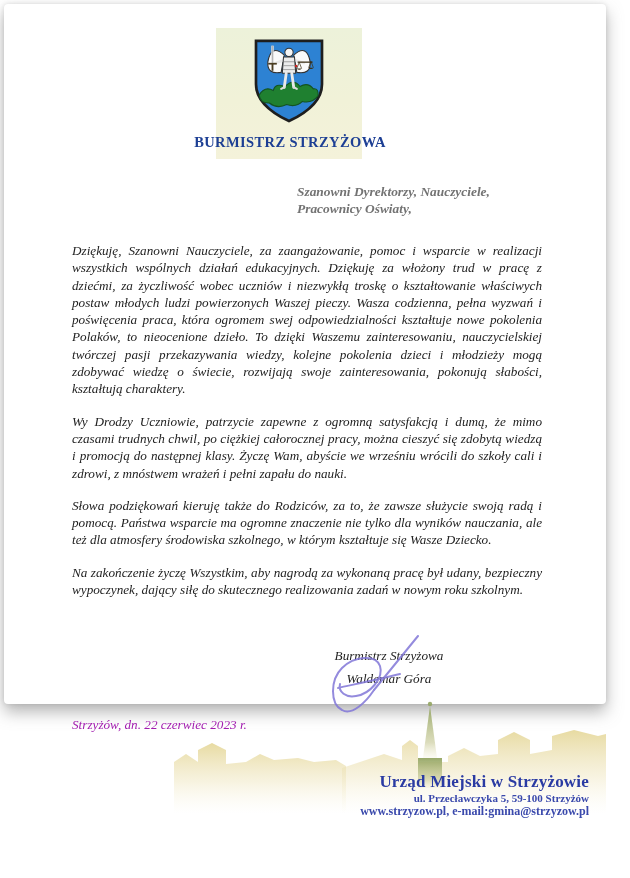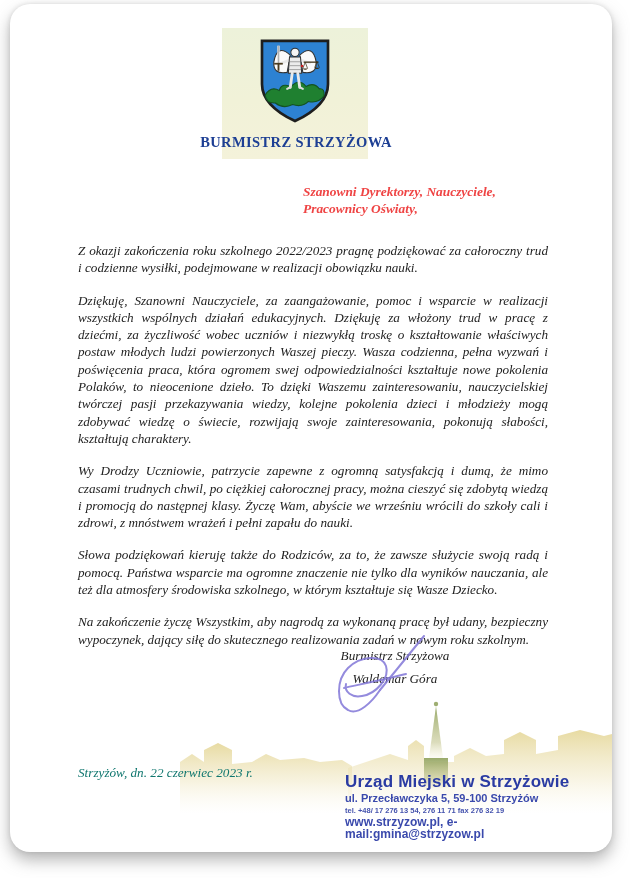--- a/index.html
+++ b/index.html
@@ -1,66 +1,66 @@
 <!DOCTYPE html>
 <html lang="pl"><head>
 <meta charset="utf-8">
 <style>
   html,body{margin:0;padding:0;}
   body{
     width:630px;height:878px;position:relative;background:#ffffff;
     font-family:"Liberation Serif", serif;overflow:hidden;
   }
   .page{
-    position:absolute;left:10px;top:4px;width:602px;height:848px;
-    background:#ffffff;border-radius:20px;
+    position:absolute;left:4px;top:4px;width:602px;height:700px;
+    background:#ffffff;border-radius:4px;
     box-shadow:0 8px 16px rgba(110,110,110,.5), 0 0 5px rgba(0,0,0,.12);
   }
   
   .crest-panel{
     position:absolute;left:212px;top:24px;width:146px;height:131px;
     background:linear-gradient(180deg,#edf2da 0%,#f1f2d8 55%,#f4f2da 100%);
     display:flex;justify-content:center;align-items:flex-start;
   }
   .crest-panel svg{margin-top:9px;}
   .letter-title{
     position:absolute;left:286px;top:130px;transform:translateX(-50%);
     font-weight:bold;font-size:14.5px;letter-spacing:.4px;white-space:nowrap;
     color:#1d3f94;
   }
   
   .salutation{
     position:absolute;left:293px;top:179px;
     font-style:italic;font-weight:bold;font-size:13.4px;line-height:17px;
-    color:#ef4444;
+    color:#737373;
   }
   
   .letter-body{
     position:absolute;left:68px;top:238px;width:470px;
     font-style:italic;font-size:13.2px;line-height:17.3px;color:#222;
     text-align:justify;
   }
   .letter-body p{margin:0 0 15px 0;}
   
   .signature-block{
     position:absolute;left:300px;top:640px;width:170px;text-align:center;
     font-style:italic;font-size:13.2px;line-height:23px;color:#222;
   }
   .signature-ink{position:absolute;left:318px;top:628px;pointer-events:none;}
   
   .date-line{
     position:absolute;left:68px;top:713px;
-    font-style:italic;font-size:13.2px;color:#0f766e;margin-top:48px;
+    font-style:italic;font-size:13.2px;color:#a21caf;
   }
   
   .skyline{position:absolute;left:42px;top:692px;pointer-events:none;}
   
   .footer{
-    position:absolute;left:335px;top:768px;width:250px;text-align:left;
-    font-family:Liberation Sans, sans-serif;color:#2a3ba3;
+    position:absolute;left:335px;top:768px;width:250px;text-align:right;
+    font-family:Liberation Serif, serif;color:#2a3ba3;
   }
   .footer .office{font-size:17px;font-weight:bold;letter-spacing:.2px;line-height:19px;}
   .footer .address{font-size:11px;font-weight:bold;line-height:14px;color:#3a49ac;}
   .footer .phone{font-size:7.5px;font-weight:bold;line-height:11px;color:#4553ae;}
   .footer .web{font-size:12px;font-weight:bold;line-height:12px;color:#3a49ac;}
 </style>
 </head>
 <body>
 
 <div class="page">
@@ -101,21 +101,20 @@
   </div>
 
   <div class="letter-title">BURMISTRZ STRZYŻOWA</div>
 
   <div class="salutation">
     <div>Szanowni Dyrektorzy, Nauczyciele,</div>
     <div>Pracownicy Oświaty,</div>
   </div>
 
   <div class="letter-body">
-    <p>Z okazji zakończenia roku szkolnego 2022/2023 pragnę podziękować za całoroczny trud i codzienne wysiłki, podejmowane w realizacji obowiązku nauki.</p>
     <p>Dziękuję, Szanowni Nauczyciele, za zaangażowanie, pomoc i wsparcie w realizacji wszystkich wspólnych działań edukacyjnych. Dziękuję za włożony trud w pracę z dziećmi, za życzliwość wobec uczniów i niezwykłą troskę o kształtowanie właściwych postaw młodych ludzi powierzonych Waszej pieczy. Wasza codzienna, pełna wyzwań i poświęcenia praca, która ogromem swej odpowiedzialności kształtuje nowe pokolenia Polaków, to nieocenione dzieło. To dzięki Waszemu zainteresowaniu, nauczycielskiej twórczej pasji przekazywania wiedzy, kolejne pokolenia dzieci i młodzieży mogą zdobywać wiedzę o świecie, rozwijają swoje zainteresowania, pokonują słabości, kształtują charaktery.</p>
     <p>Wy Drodzy Uczniowie, patrzycie zapewne z ogromną satysfakcją i dumą, że mimo czasami trudnych chwil, po ciężkiej całorocznej pracy, można cieszyć się zdobytą wiedzą i promocją do następnej klasy. Życzę Wam, abyście we wrześniu wrócili do szkoły cali i zdrowi, z mnóstwem wrażeń i pełni zapału do nauki.</p>
     <p>Słowa podziękowań kieruję także do Rodziców, za to, że zawsze służycie swoją radą i pomocą. Państwa wsparcie ma ogromne znaczenie nie tylko dla wyników nauczania, ale też dla atmosfery środowiska szkolnego, w którym kształtuje się Wasze Dziecko.</p>
     <p>Na zakończenie życzę Wszystkim, aby nagrodą za wykonaną pracę był udany, bezpieczny wypoczynek, dający siłę do skutecznego realizowania zadań w nowym roku szkolnym.</p>
   </div>
 
   <svg class="skyline" width="566" height="120" viewBox="0 0 566 120">
     <defs>
       <linearGradient id="fade" x1="0" y1="0" x2="0" y2="1">
         <stop offset="0%" stop-color="#e3d491" stop-opacity="0.85"></stop>
@@ -149,17 +148,16 @@
       <path d="M52,58 C44,70 30,84 20,78 C8,72 8,48 20,36 C32,24 54,22 58,34 C62,46 48,62 34,64 C24,66 16,60 18,52"></path>
       <path d="M16,56 C34,52 62,46 78,42"></path>
     </g>
   </svg>
 
   <div class="date-line">Strzyżów, dn. 22 czerwiec 2023 r.</div>
 
   <div class="footer">
     <div class="office">Urząd Miejski w Strzyżowie</div>
     <div class="address">ul. Przecławczyka 5, 59-100 Strzyżów</div>
-    <div class="phone">tel. +48/ 17 276 13 54, 276 11 71 fax 276 32 19</div>
     <div class="web">www.strzyzow.pl, e-mail:gmina@strzyzow.pl</div>
   </div>
 
 </div>
 
 </body></html>

